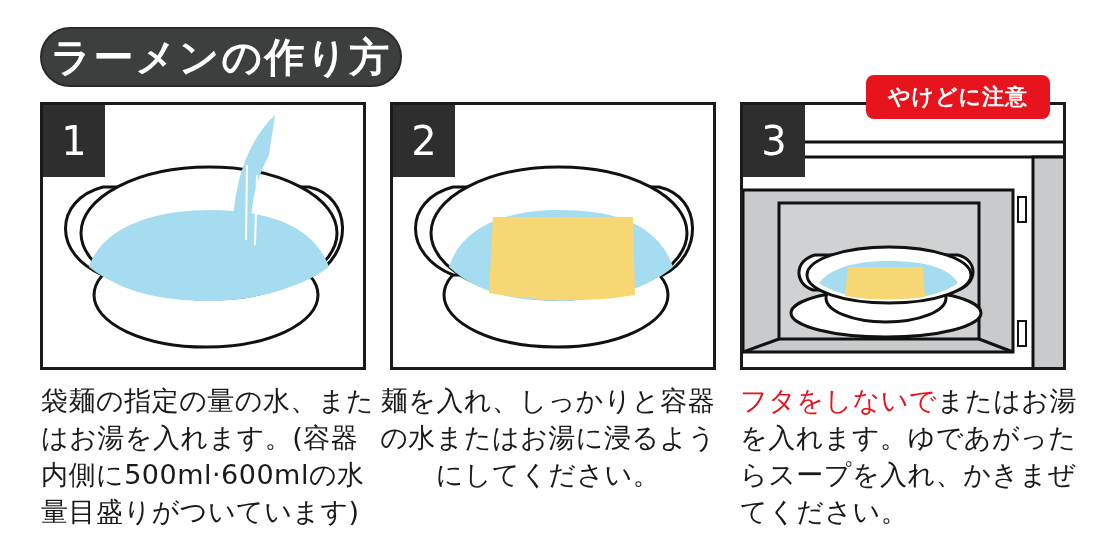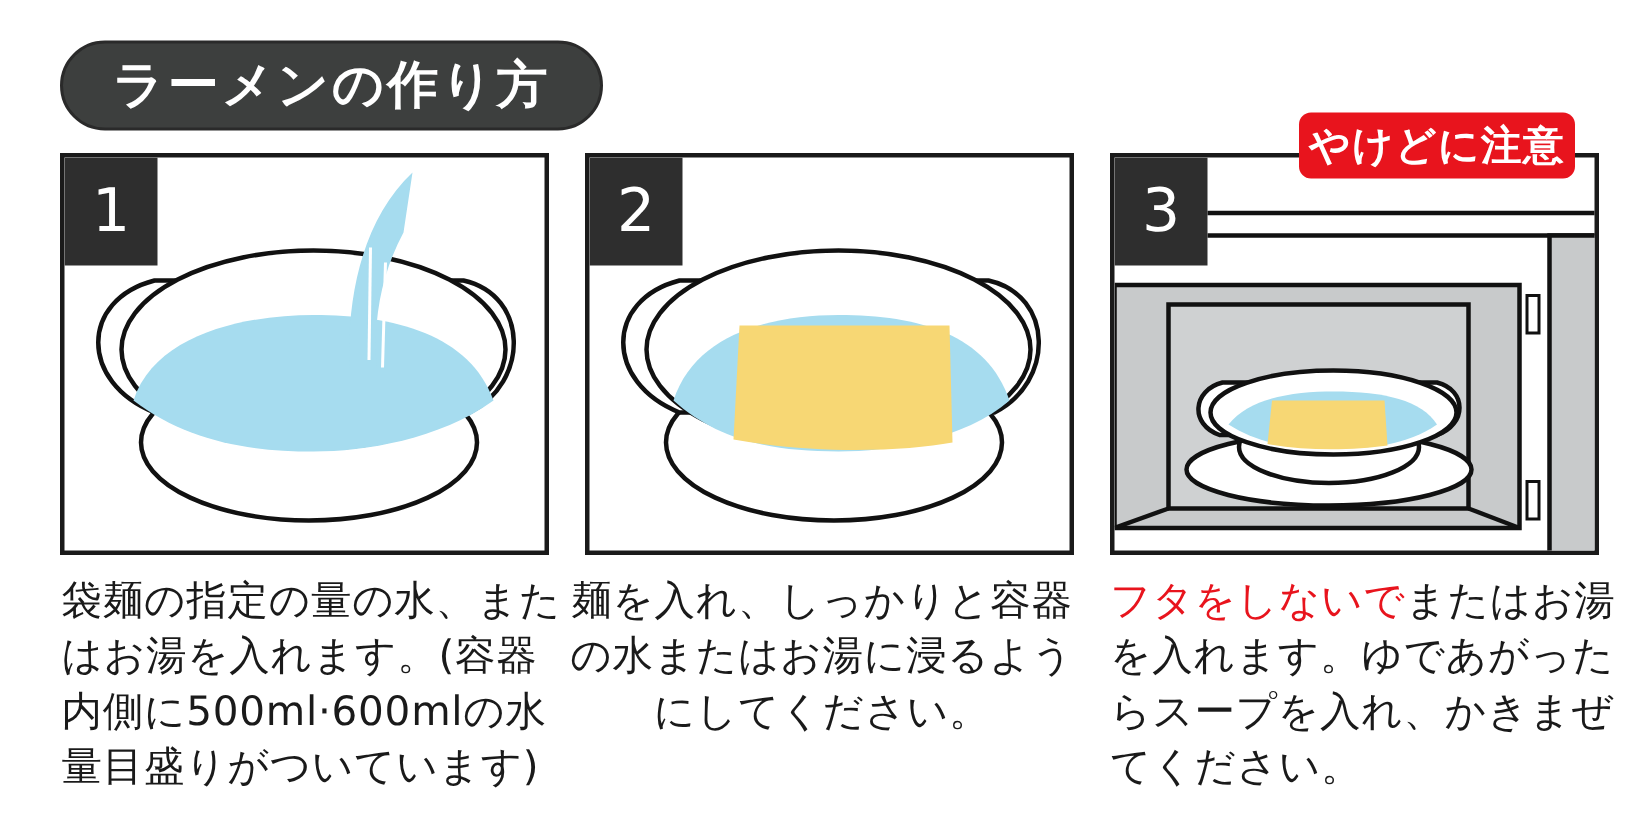--- a/index.html
+++ b/index.html
@@ -1,29 +1,29 @@
 <!DOCTYPE html>
 <html><head>
 <meta charset="utf-8">
 <style>
   html, body { margin:0; padding:0; }
   body { width:1100px; height:560px; background:#ffffff; position:relative; overflow:hidden;
          font-family:"DejaVu Sans", sans-serif; color:#1a1a1a; }
   .title-pill { position:absolute; left:40px; top:27px; width:362px; height:60px; border-radius:30px;
          background:#3d3f3e; border:2px solid #2a2a2a; box-sizing:border-box;
          display:flex; align-items:center; justify-content:center; }
-  .title-pill span { color:#fff; font-size:34px; font-weight:bold; letter-spacing:2px; }
+  .title-pill span { color:#fff; font-size:40px; font-weight:bold; letter-spacing:2px; }
   .panel { position:absolute; top:102px; width:326px; height:268px; border:3px solid #1a1a1a; box-sizing:border-box; background:#fff; overflow:hidden; }
   .step-num { position:absolute; left:0; top:0; width:62px; height:72px; background:#2e2e2e;
          display:flex; align-items:center; justify-content:center; z-index:3; }
   .step-num span { color:#fff; font-size:40px; }
   .panel svg { position:absolute; left:0; top:0; }
   .warn-badge { position:absolute; left:866px; top:75px; width:184px; height:44px; background:#e8141d;
          border-radius:8px; display:flex; align-items:center; justify-content:center; z-index:5; }
-  .warn-badge span { color:#fff; font-size:27px; font-weight:bold; letter-spacing:1px; }
+  .warn-badge span { color:#fff; font-size:22px; font-weight:bold; letter-spacing:1px; }
   .desc { position:absolute; top:382px; width:340px; font-size:27px; line-height:37px; letter-spacing:0.5px; }
   .desc .red { color:#e8141d; }
 </style>
 </head>
 <body>
 
 <div class="title-pill">
   <span>ラーメンの作り方</span>
 </div>
 

